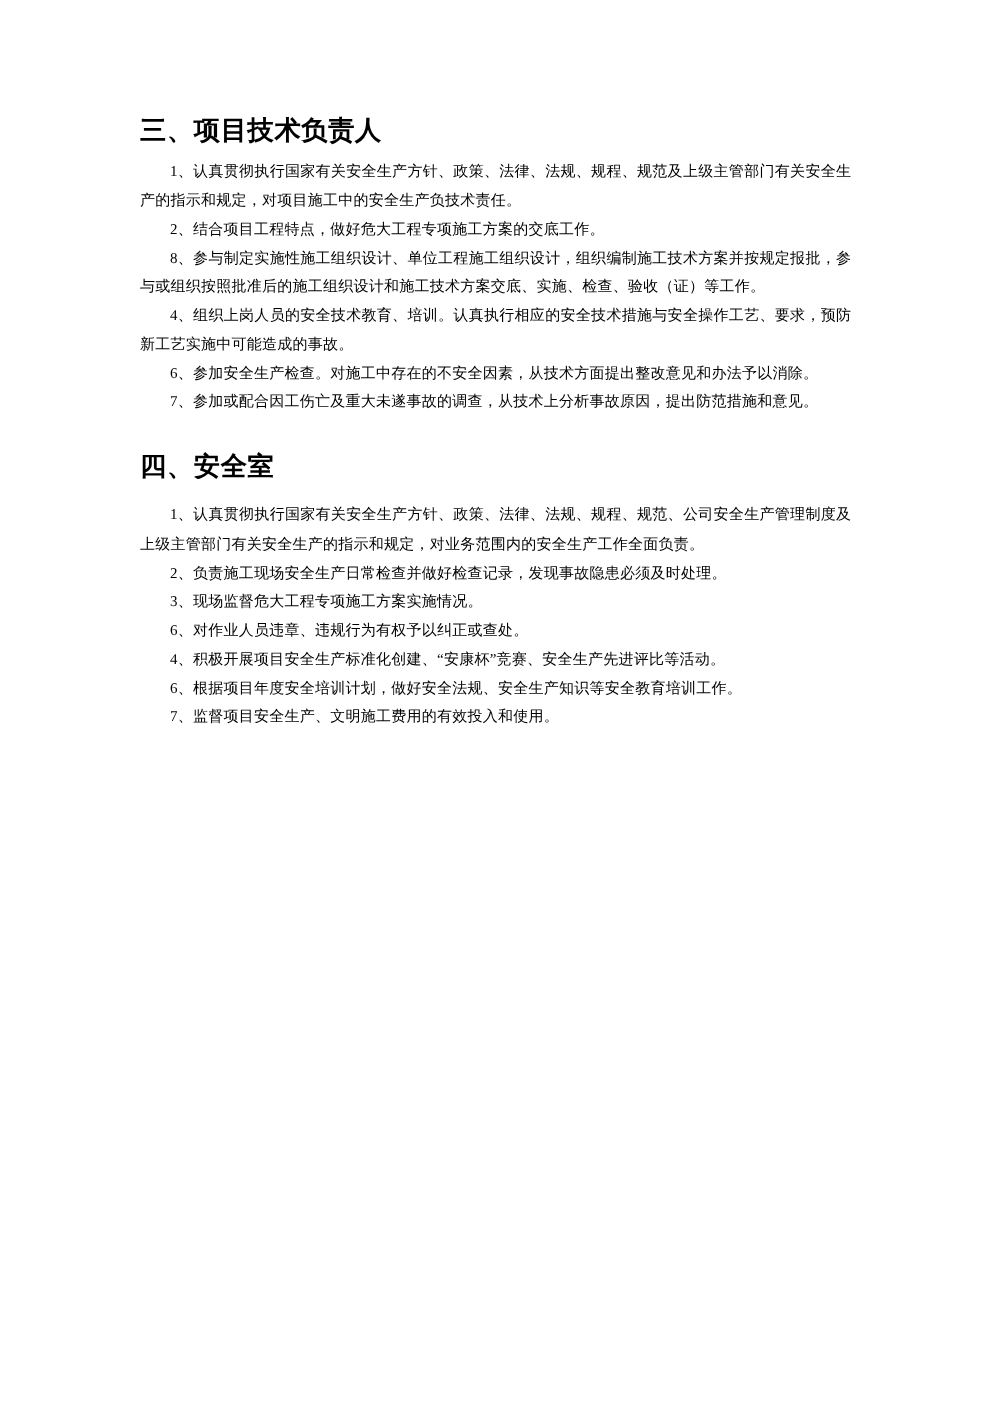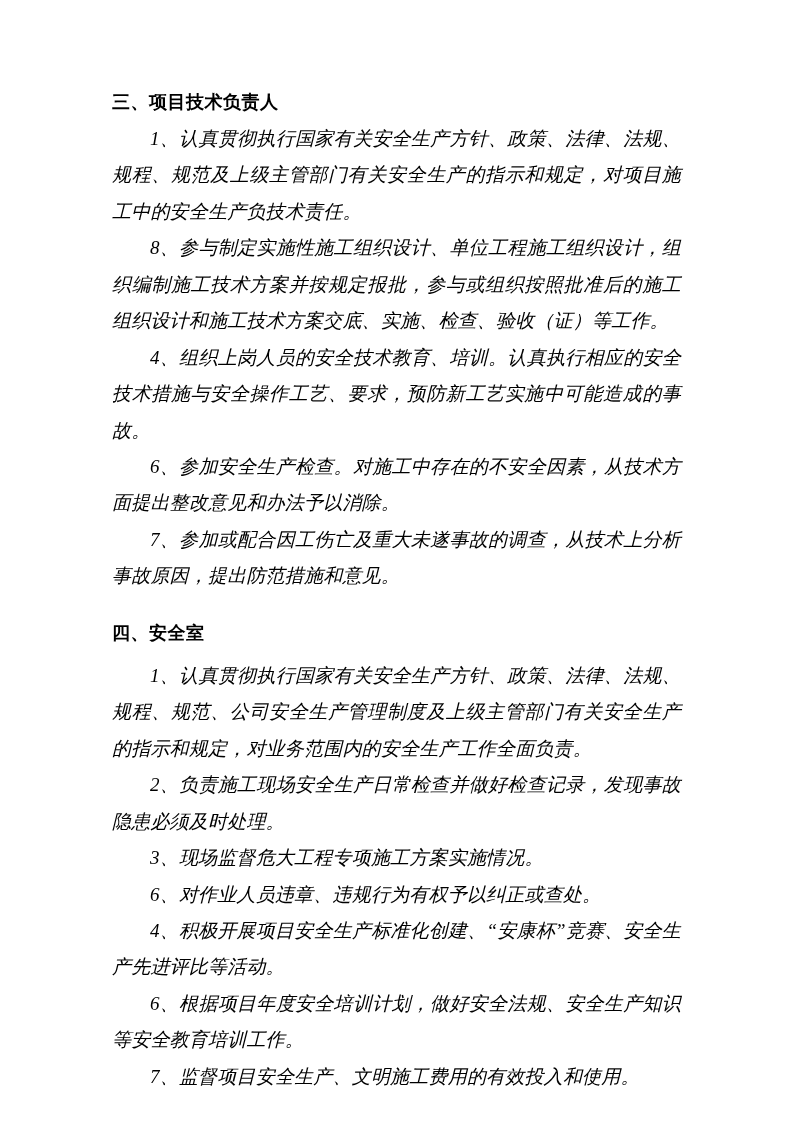--- a/index.html
+++ b/index.html
@@ -25,46 +25,46 @@
   }
   .section {
     margin: 0;
   }
   .section + .section {
     margin-top: 24px;
   }
   .heading {
     font-family: "Liberation Sans", "DejaVu Sans", sans-serif;
     font-weight: bold;
-    font-size: 18px;
+    font-size: 21px;
     line-height: 1.6;
     margin: 0 0 4px 0;
     letter-spacing: 0.5px;
   }
   .para {
-    font-size: 19px;
+    font-size: 12px;
     line-height: 1.92;
     margin: 0;
     text-align: justify;
     text-justify: inter-ideograph;
     text-indent: 2em;
     letter-spacing: 0.2px;
-    font-style: italic;
   }
   .spacer-sm { height: 6px; }
 </style>
 </head>
 <body>
 
 <div class="page">
   <div class="doc-body">
 
     <div class="section">
       <h2 class="heading">三、项目技术负责人</h2>
       <p class="para">1、认真贯彻执行国家有关安全生产方针、政策、法律、法规、规程、规范及上级主管部门有关安全生产的指示和规定，对项目施工中的安全生产负技术责任。</p>
+      <p class="para">2、结合项目工程特点，做好危大工程专项施工方案的交底工作。</p>
       <p class="para">8、参与制定实施性施工组织设计、单位工程施工组织设计，组织编制施工技术方案并按规定报批，参与或组织按照批准后的施工组织设计和施工技术方案交底、实施、检查、验收（证）等工作。</p>
       <p class="para">4、组织上岗人员的安全技术教育、培训。认真执行相应的安全技术措施与安全操作工艺、要求，预防新工艺实施中可能造成的事故。</p>
       <p class="para">6、参加安全生产检查。对施工中存在的不安全因素，从技术方面提出整改意见和办法予以消除。</p>
       <p class="para">7、参加或配合因工伤亡及重大未遂事故的调查，从技术上分析事故原因，提出防范措施和意见。</p>
     </div>
 
     <div class="section">
       <h2 class="heading">四、安全室</h2>
       <div class="spacer-sm"></div>
       <p class="para">1、认真贯彻执行国家有关安全生产方针、政策、法律、法规、规程、规范、公司安全生产管理制度及上级主管部门有关安全生产的指示和规定，对业务范围内的安全生产工作全面负责。</p>

